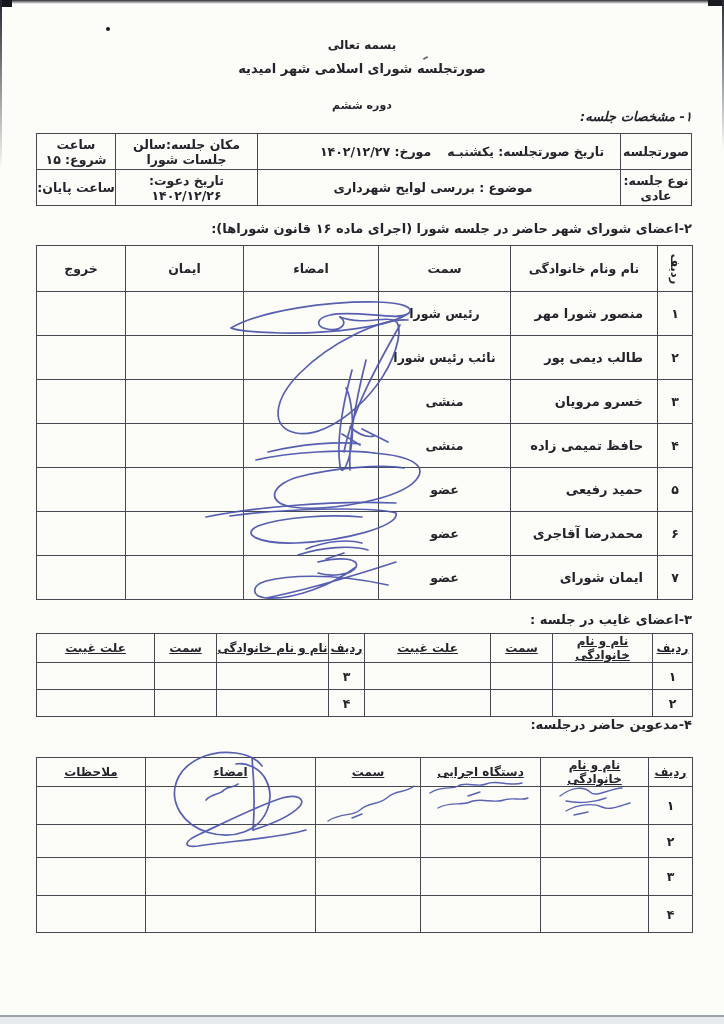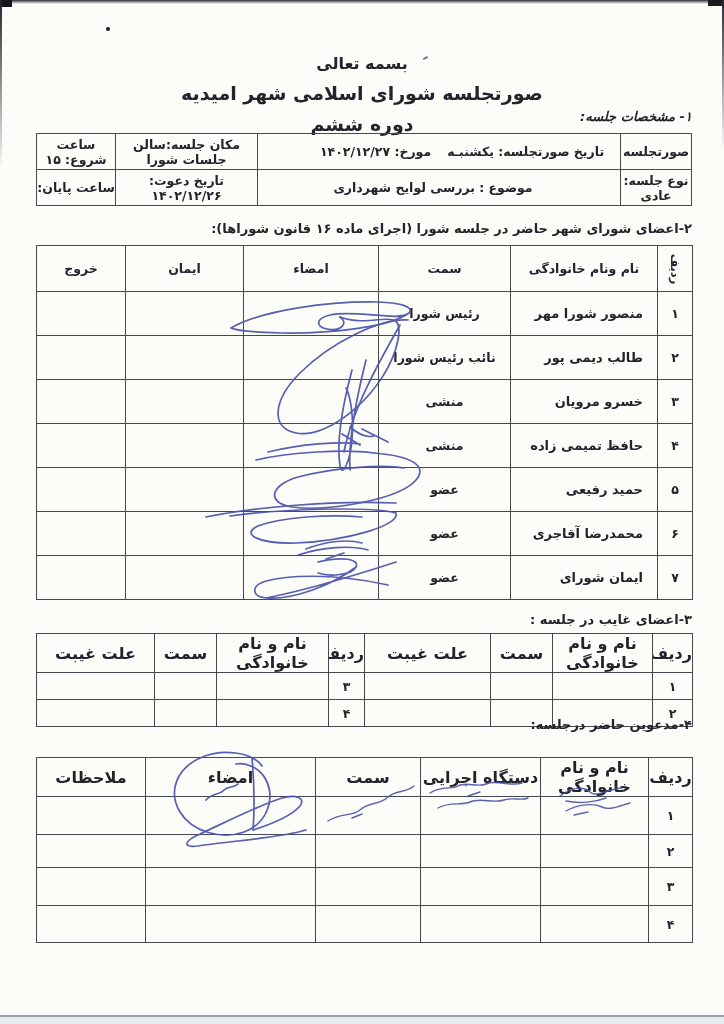--- a/index.html
+++ b/index.html
@@ -6,36 +6,36 @@
   body{
     width:724px;height:1024px;position:relative;overflow:hidden;
     background:#fcfcf8;
     font-family:"DejaVu Sans","Liberation Sans",sans-serif;
     color:#23242b;
     direction:rtl;
   }
   .abs{position:absolute;}
   
   .doc-header{top:38px;right:22px;width:680px;text-align:center;font-weight:bold;}
-  .doc-header .l1{font-size:16px;margin:16px 0 9px 0;}
-  .doc-header .l2{font-size:19px;margin:0 0 9px 0;text-align:center;}
-  .doc-header .l3{font-size:19px;margin:0;}
+  .doc-header .l1{font-size:12px;margin:0 0 9px 0;}
+  .doc-header .l2{font-size:13px;margin:0 0 23px 0;text-align:center;}
+  .doc-header .l3{font-size:11px;margin:0;}
   
   .sec-title{right:32px;font-size:13px;font-weight:bold;white-space:nowrap;}
   
   table{border-collapse:collapse;table-layout:fixed;position:absolute;background:transparent;}
   td,th{border:1.2px solid #45484f;font-weight:bold;font-size:12.5px;
         text-align:center;vertical-align:middle;padding:0;color:#23242b;
         overflow:hidden;}
   table{border:1.6px solid #3d4046;}
   .cell-right{padding-right:12px;}
   .name-cell{text-align:right;padding-right:14px;font-size:13px;}
   .t1-datecell{display:flex;align-items:center;justify-content:center;gap:16px;padding-left:46px;}
   .rot{display:inline-block;transform:rotate(90deg);font-size:11.5px;white-space:nowrap;}
-  .small-h{font-size:16px;}
+  .small-h{font-size:12px;text-decoration:underline;}
   
   .edge-top{top:0;left:0;width:724px;height:4px;
     background:linear-gradient(to bottom,#2c2f36,rgba(44,47,54,0));}
   .edge-left{top:0;left:0;width:2px;height:170px;
     background:linear-gradient(to bottom,#23262e,rgba(35,38,46,0));}
   .edge-right{top:0;right:0;width:2px;height:150px;
     background:linear-gradient(to bottom,#2a2d34,rgba(42,45,52,0));}
   .corner-tl{top:0;left:0;width:12px;height:7px;background:#16171c;}
   .corner-tr{top:0;right:0;width:16px;height:6px;background:#1a1b20;}
   .edge-bottom1{top:1015px;left:0;width:724px;height:2px;background:#9aa3ab;}

